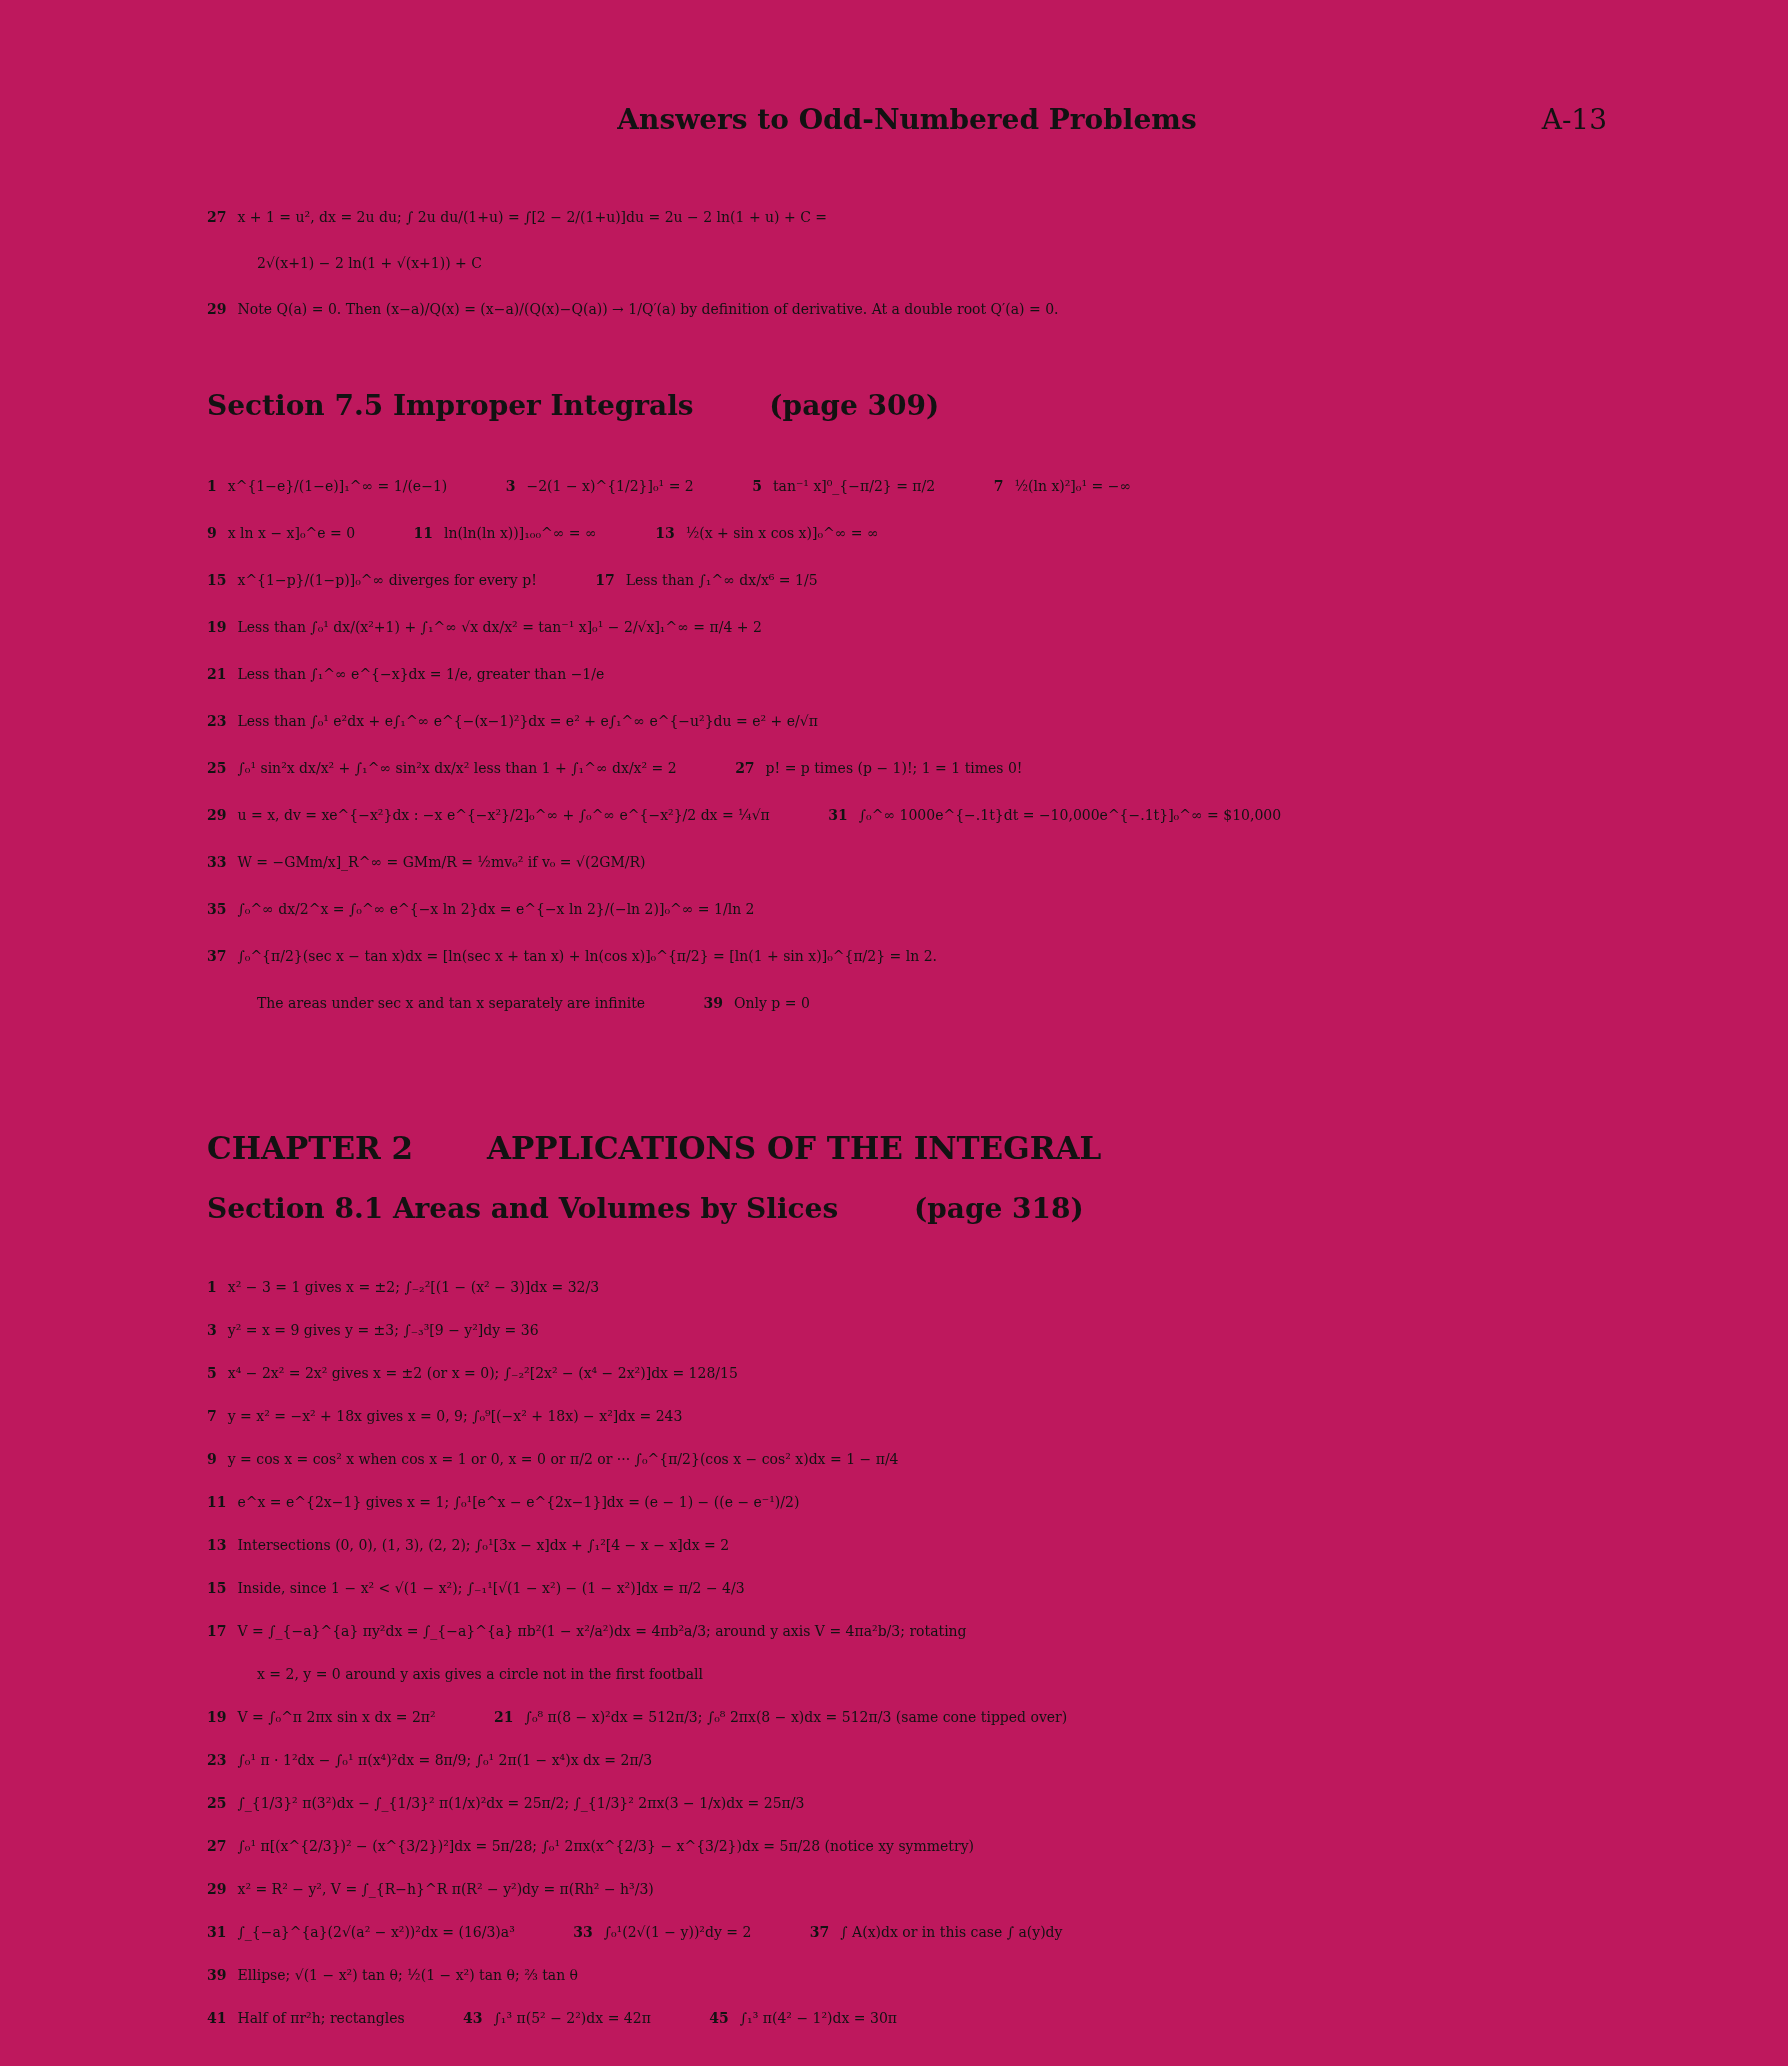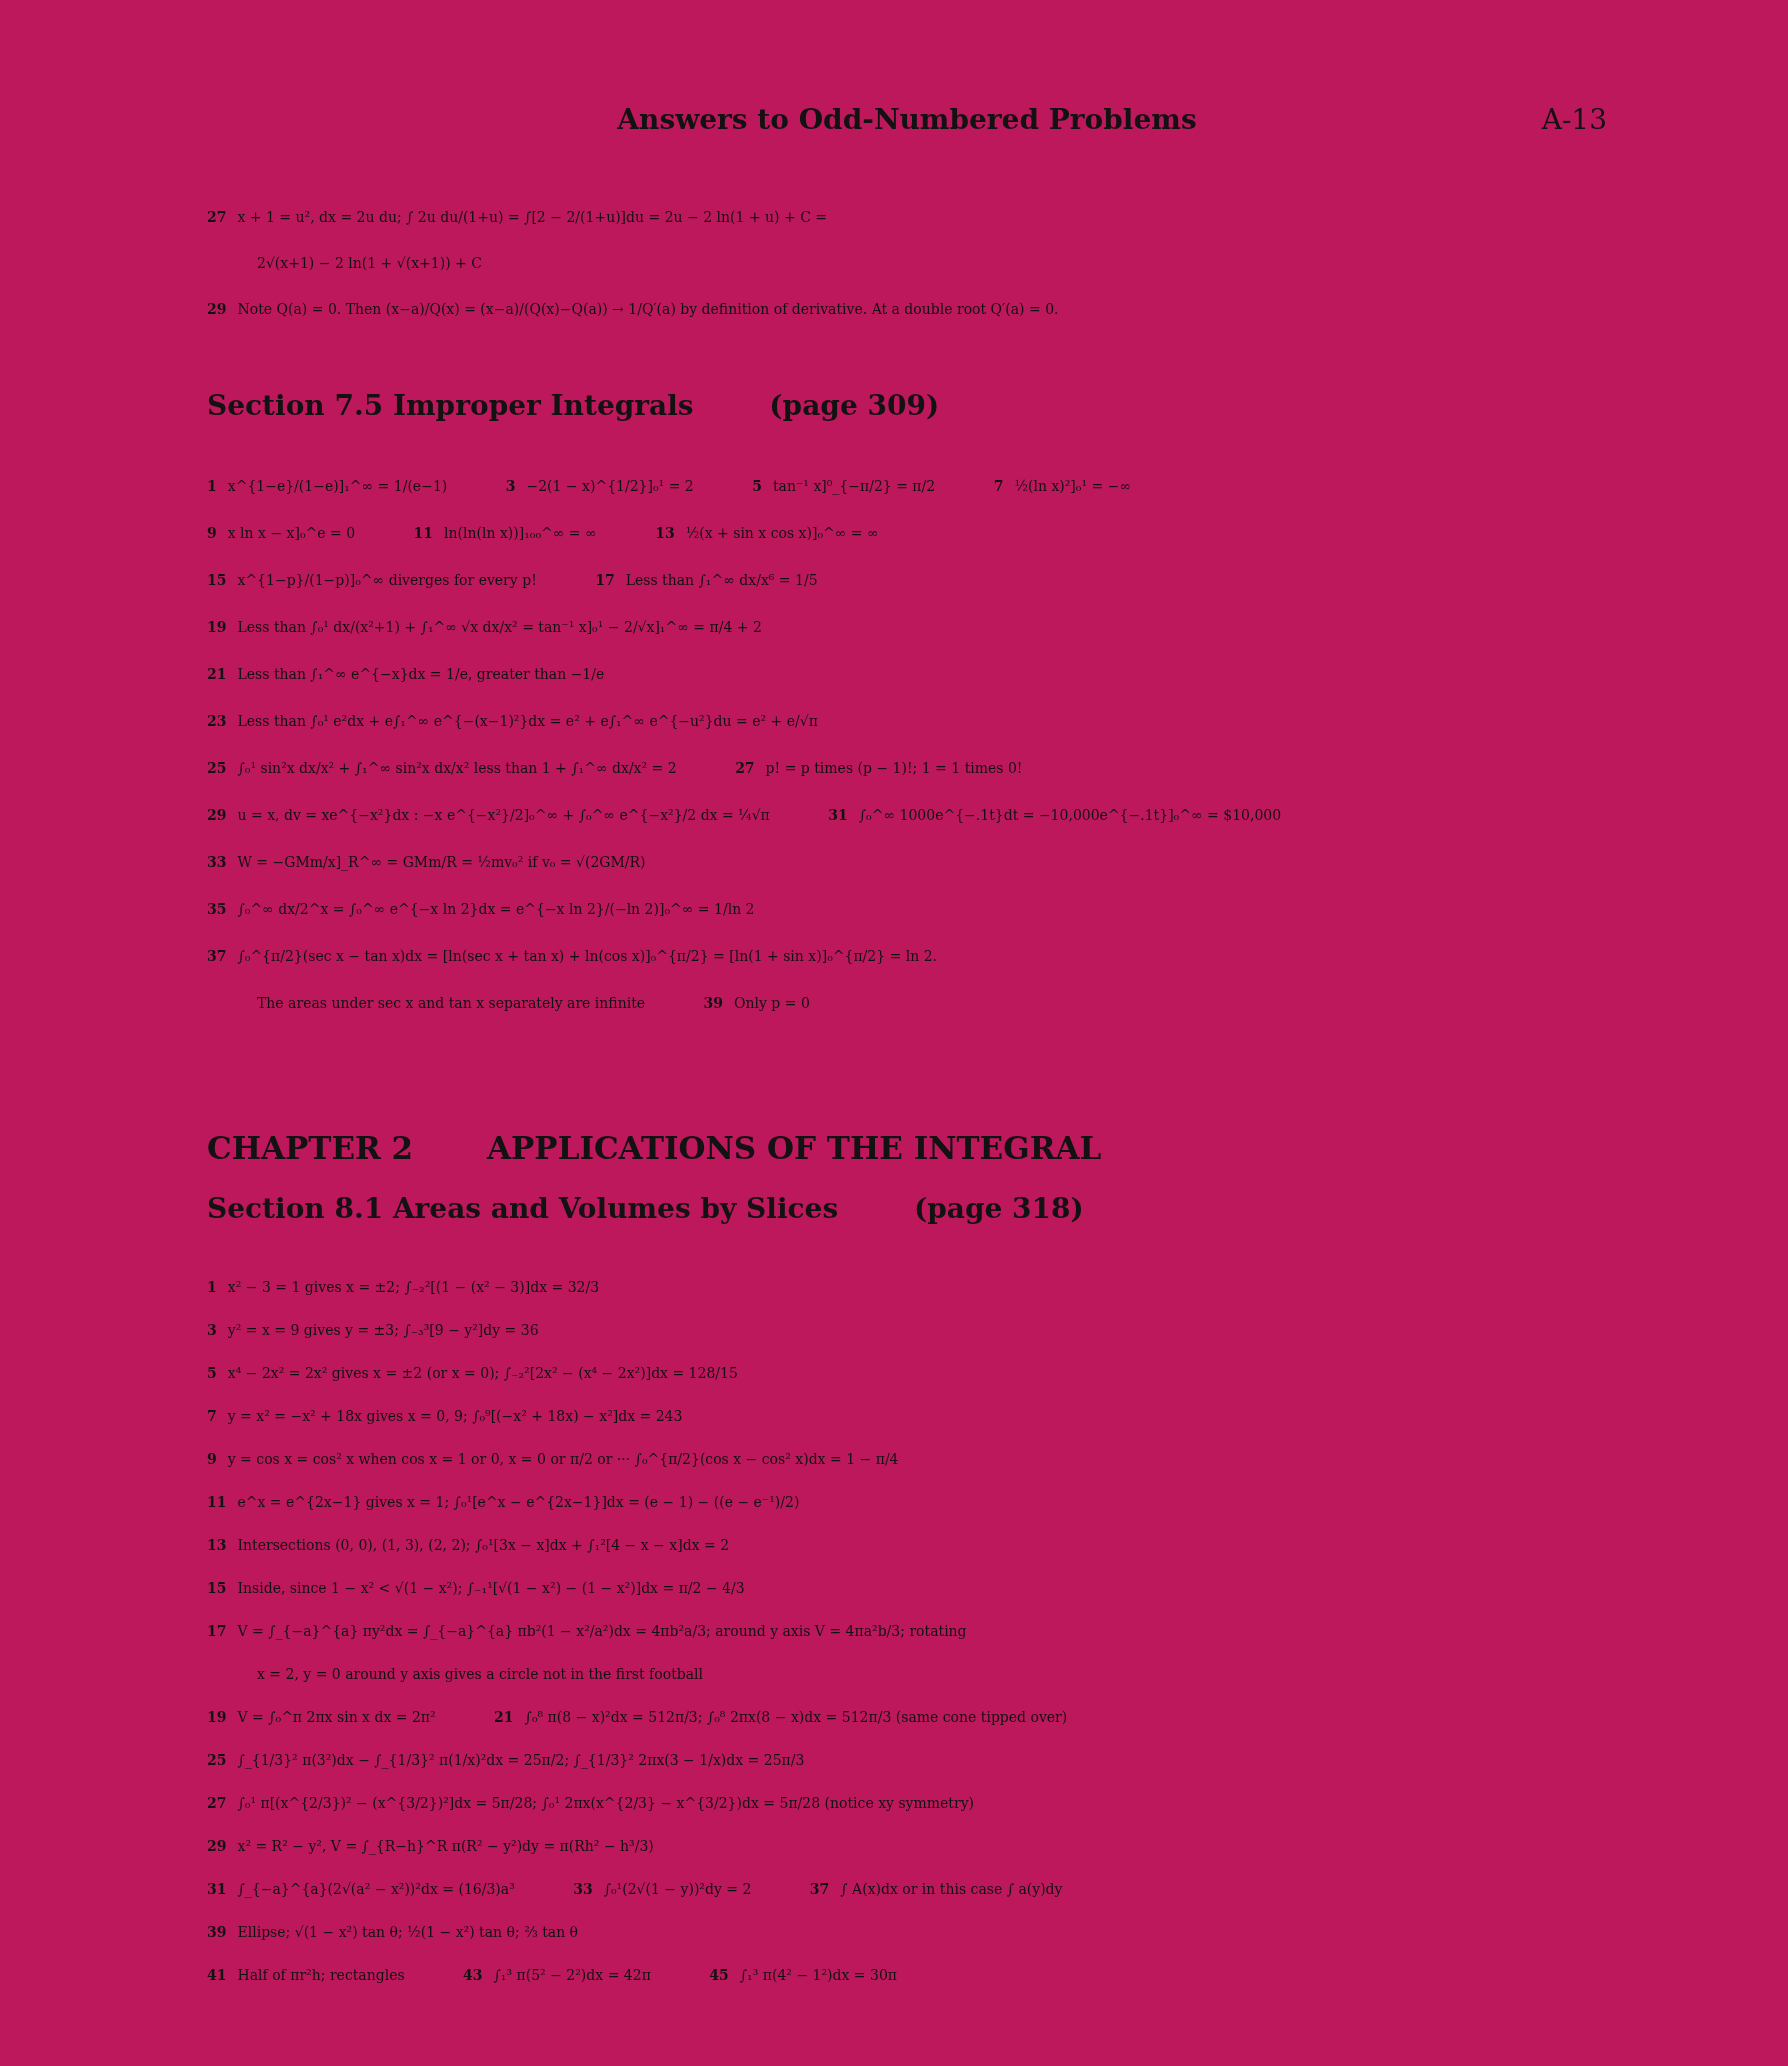--- a/index.html
+++ b/index.html
@@ -139,20 +139,23 @@
       <span class="seg"><span class="num">17</span><span>V = ∫_{−a}^{a} πy²dx = ∫_{−a}^{a} πb²(1 − x²/a²)dx = 4πb²a/3; around y axis V = 4πa²b/3; rotating</span></span>
     </div>
     <div class="ln ln81 ind">
       <span class="seg"><span>x = 2, y = 0 around y axis gives a circle not in the first football</span></span>
     </div>
     <div class="ln ln81">
       <span class="seg"><span class="num">19</span><span>V = ∫₀^π 2πx sin x dx = 2π²</span></span>
       <span class="seg"><span class="num">21</span><span>∫₀⁸ π(8 − x)²dx = 512π/3; ∫₀⁸ 2πx(8 − x)dx = 512π/3 (same cone tipped over)</span></span>
     </div>
     <div class="ln ln81">
+      <span class="seg"><span class="num">23</span><span>∫₀¹ π · 1²dx − ∫₀¹ π(x⁴)²dx = 8π/9; ∫₀¹ 2π(1 − x⁴)x dx = 2π/3</span></span>
+    </div>
+    <div class="ln ln81">
       <span class="seg"><span class="num">25</span><span>∫_{1/3}² π(3²)dx − ∫_{1/3}² π(1/x)²dx = 25π/2; ∫_{1/3}² 2πx(3 − 1/x)dx = 25π/3</span></span>
     </div>
     <div class="ln ln81">
       <span class="seg"><span class="num">27</span><span>∫₀¹ π[(x^{2/3})² − (x^{3/2})²]dx = 5π/28; ∫₀¹ 2πx(x^{2/3} − x^{3/2})dx = 5π/28 (notice xy symmetry)</span></span>
     </div>
     <div class="ln ln81">
       <span class="seg"><span class="num">29</span><span>x² = R² − y², V = ∫_{R−h}^R π(R² − y²)dy = π(Rh² − h³/3)</span></span>
     </div>
     <div class="ln ln81">
       <span class="seg"><span class="num">31</span><span>∫_{−a}^{a}(2√(a² − x²))²dx = (16/3)a³</span></span>

